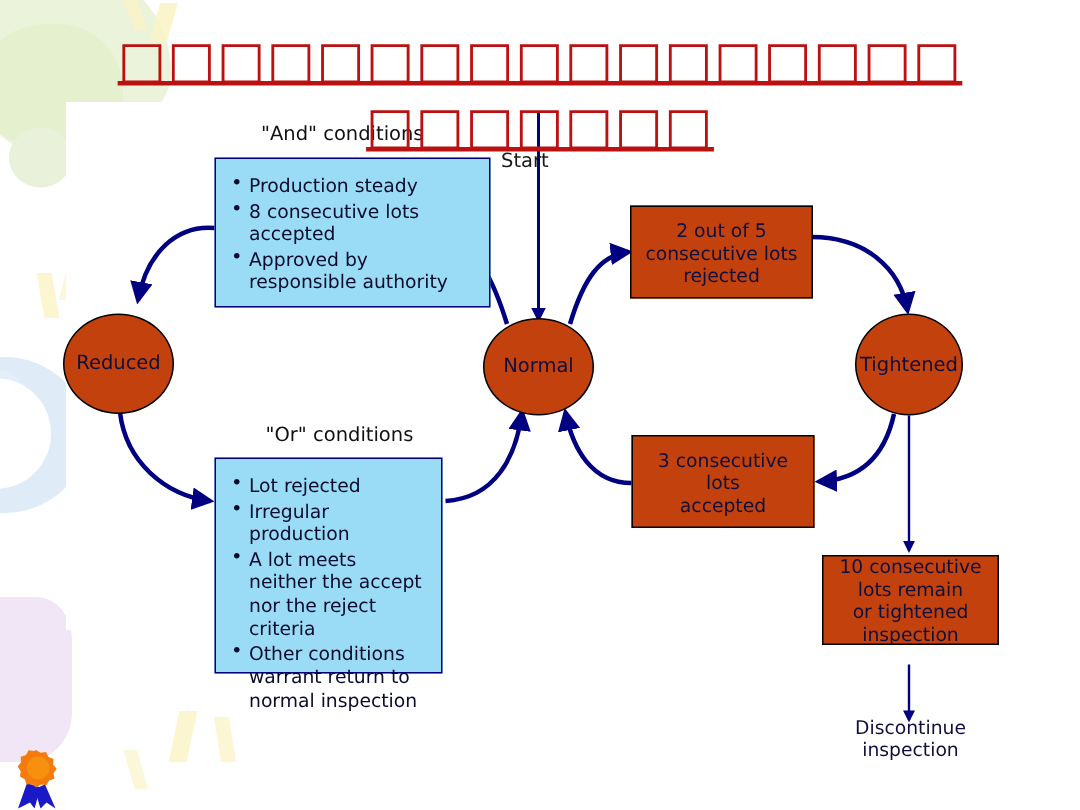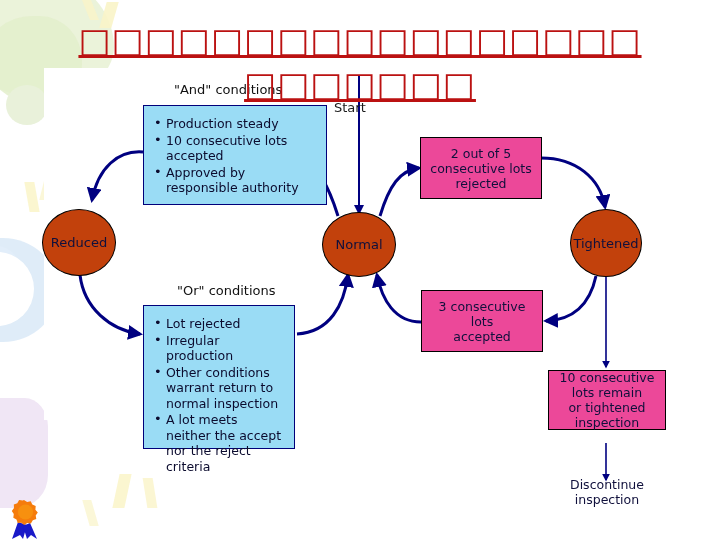--- a/index.html
+++ b/index.html
@@ -125,21 +125,21 @@
     margin-top: 28px;
   }
 
   
   svg.wires { position: absolute; inset: 0; width: 720px; height: 540px; z-index: 3; }
 
   
   .node {
     position: absolute;
     box-sizing: border-box;
-    background: #ec4899;
+    background: #c2410c;
     border: 1px solid #000000;
     color: #10103c;
     z-index: 4;
     display: flex;
     align-items: center;
     justify-content: center;
     text-align: center;
   }
   .circ {
     border-radius: 50%;
@@ -253,32 +253,32 @@
 
     <path d="M 606 277 L 606 367" stroke="#000080" stroke-width="1.6" fill="none" marker-end="url(#ah)"></path>
 
     <path d="M 606 443 L 606 480" stroke="#000080" stroke-width="1.6" fill="none" marker-end="url(#ah)"></path>
   </svg>
 
   <div class="cond-caption" style="left:174px; top:82px;">"And" conditions</div>
   <div class="cond-box" style="left:143px; top:105px; width:184px; height:100px;">
     <ul>
       <li>Production steady</li>
-      <li>10 consecutive lots accepted</li>
+      <li>8 consecutive lots accepted</li>
       <li>Approved by responsible authority</li>
     </ul>
   </div>
 
   <div class="cond-caption" style="left:177px; top:283px;">"Or" conditions</div>
   <div class="cond-box" style="left:143px; top:305px; width:152px; height:144px;">
     <ul>
       <li>Lot rejected</li>
       <li>Irregular production</li>
+      <li>A lot meets neither the accept nor the reject criteria</li>
       <li>Other conditions warrant return to normal inspection</li>
-      <li>A lot meets neither the accept nor the reject criteria</li>
     </ul>
   </div>
 
   <div class="node boxnode" style="left:420px; top:137px; width:122px; height:62px; white-space:pre-line;">2 out of 5
 consecutive lots
 rejected</div>
 
   <div class="node boxnode" style="left:421px; top:290px; width:122px; height:62px; white-space:pre-line;">3 consecutive
 lots
 accepted</div>

